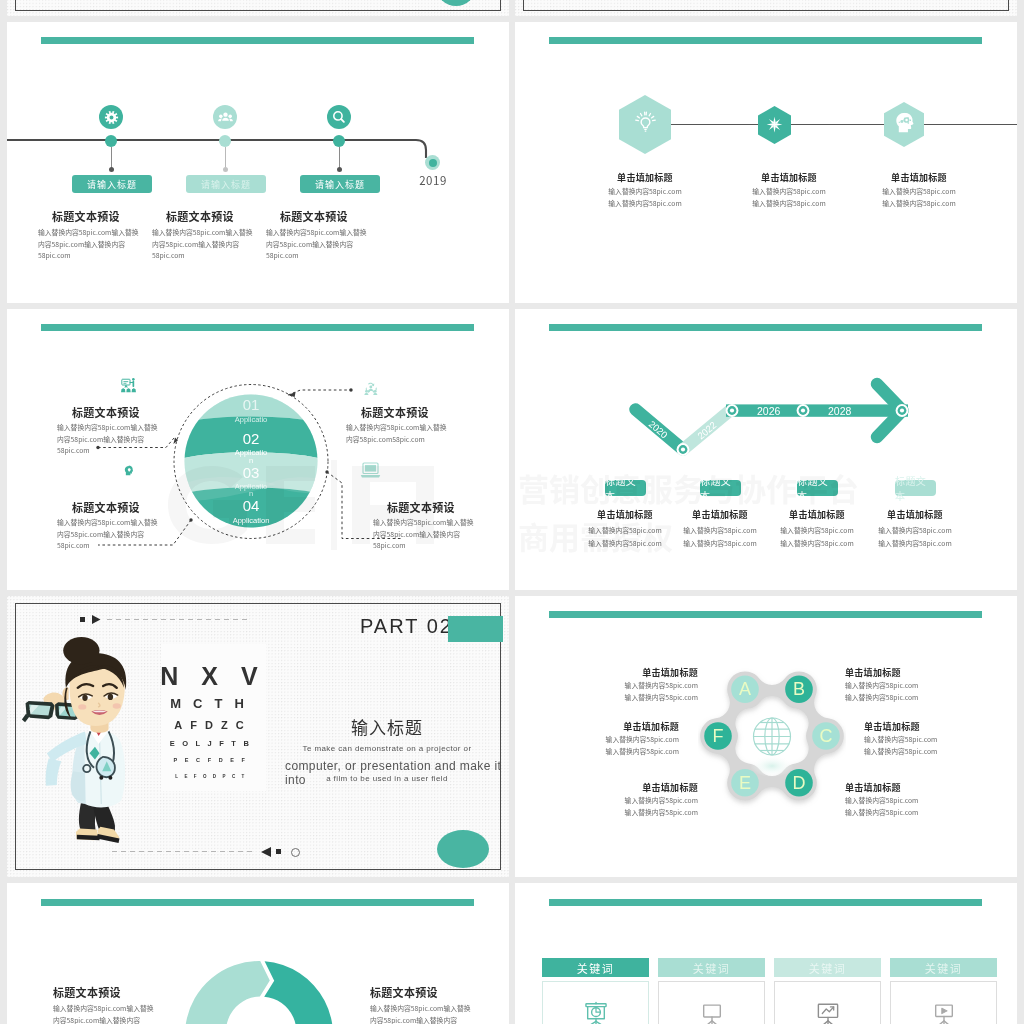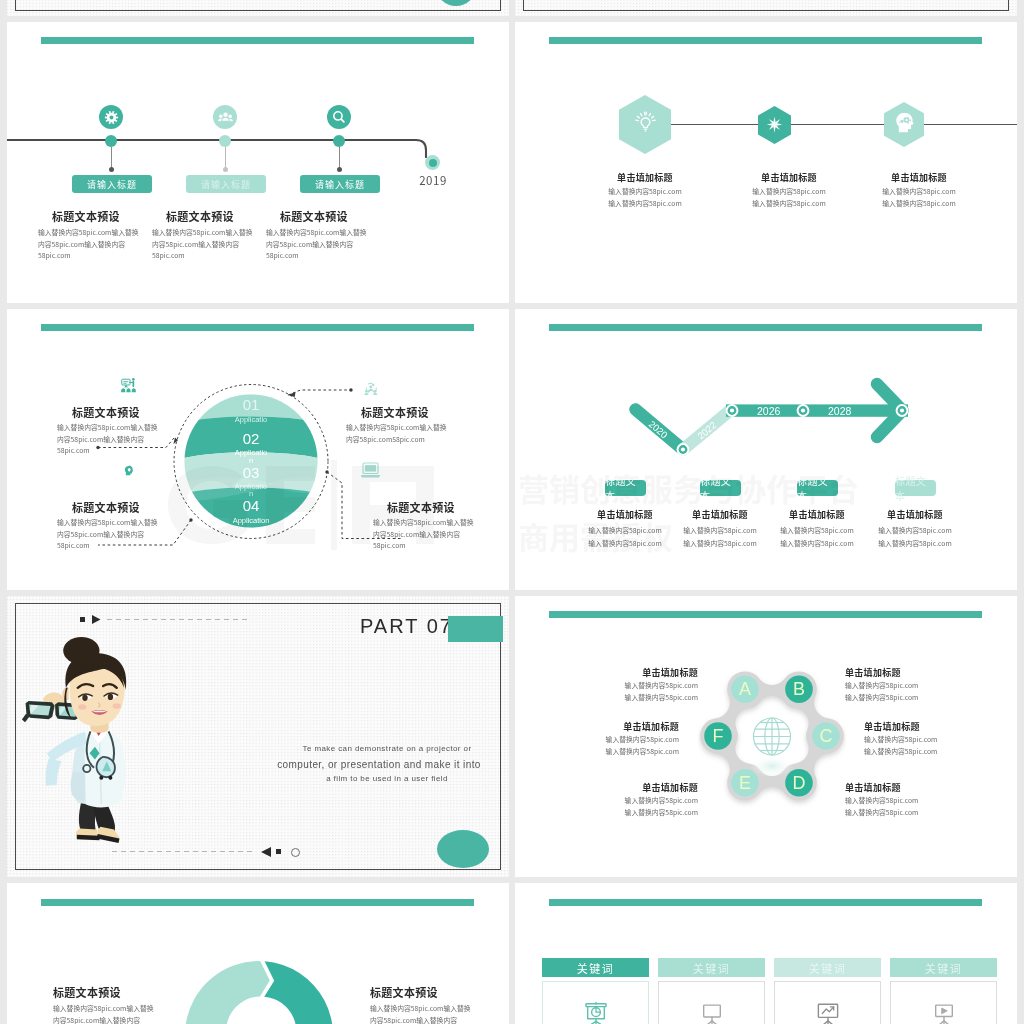--- a/index.html
+++ b/index.html
@@ -280,23 +280,35 @@
                 background:repeating-linear-gradient(to right,#b5b5b5 0 5px,transparent 5px 9px);"></div>
 
     <div style="position:absolute;left:105px;top:255px;width:142px;height:1px;
                 background:repeating-linear-gradient(to right,#b5b5b5 0 5px,transparent 5px 9px);"></div>
     <svg style="position:absolute;left:254px;top:251px;" width="11" height="10" viewBox="0 0 11 10">
       <path d="M10 0 L0 5 L10 10 Z" fill="#2b2b2b"></path>
     </svg>
     <div style="position:absolute;left:269px;top:253px;width:5px;height:5px;background:#2b2b2b;"></div>
     <div style="position:absolute;left:284px;top:252px;width:7px;height:7px;border:1.2px solid #6e6e6e;border-radius:50%;"></div>
 
-    <div style="position:absolute;left:353px;top:19px;font-size:20px;color:#2b2b2b;letter-spacing:2px;font-weight:400;">PART 07</div>
+    <div style="position:absolute;left:353px;top:19px;font-size:20px;color:#2b2b2b;letter-spacing:2px;font-weight:400;">PART 02</div>
     <div style="position:absolute;left:441px;top:20px;width:55px;height:26px;background:#49b5a2;"></div>
 
+    <div style="position:absolute;left:154px;top:48px;width:105px;height:147px;background:#fcfcfc;">
+      <svg width="105" height="147" viewBox="0 0 105 147">
+        <g fill="#333" font-family="Liberation Sans, sans-serif" font-weight="bold" text-anchor="middle">
+          <text x="52" y="41" font-size="25" letter-spacing="8">N X V</text>
+          <text x="52" y="64" font-size="13" letter-spacing="12">MCTH</text>
+          <text x="52" y="85" font-size="11" letter-spacing="8">AFDZC</text>
+          <text x="52" y="102" font-size="7.5" letter-spacing="7.5">EOLJFTB</text>
+          <text x="52" y="118" font-size="5.5" letter-spacing="7.6">PECFDEF</text>
+          <text x="52" y="134" font-size="4.5" letter-spacing="6.4">LEFODPCT</text>
+        </g>
+      </svg>
+    </div>
 
     <svg style="position:absolute;left:12px;top:41px;overflow:visible;" width="112" height="206" viewBox="-5 -26 112 227">
 
       <path d="M60 148 C55 164 54 178 57 186 L59 190 L74 190 L73 180 C73 168 76 158 80 150 Z" fill="#2b2b2b"></path>
       <path d="M80 146 C88 160 94 174 95 182 L95 188 L80 193 L76 182 C72 168 70 156 70 148 Z" fill="#252525"></path>
 
       <path d="M56 185 l19 1 l2 8 l-5 4 l-19 -1 l-1 -8 z" fill="#f2d9a8"></path>
       <path d="M53 192 l25 1 l0 5 l-25 -1 z" fill="#1f1f1f"></path>
       <path d="M79 183 l15 3 l6 9 l-5 4 l-18 -4 l-1 -8 z" fill="#f2d9a8"></path>
       <path d="M76 191 l24 5 l-1 5 l-24 -5 z" fill="#1f1f1f"></path>
@@ -357,22 +369,23 @@
 
       <path d="M69 56 q9 -3 18 0 q-9 8 -18 0 z" fill="#c9646f"></path>
       <path d="M70 56 q8 -2 16 0 q-8 2 -16 0 z" fill="#ffffff" opacity=".85"></path>
 
       <ellipse cx="59" cy="51" rx="4.5" ry="3" fill="#f0b3a6" opacity=".6"></ellipse>
       <ellipse cx="97" cy="50" rx="4.5" ry="3" fill="#f0b3a6" opacity=".6"></ellipse>
 
       <path d="M77 47 q3 3 0 4" stroke="#e7c79c" stroke-width="1.6" fill="none" stroke-linecap="round"></path>
     </svg>
 
+    <div class="cn" style="position:absolute;left:290px;top:118px;width:180px;text-align:center;font-size:17px;color:#333;letter-spacing:1px;">输入标题</div>
     <div style="position:absolute;left:266px;top:148px;width:228px;text-align:center;font-size:8px;color:#555;letter-spacing:.4px;">Te make can demonstrate on a projector or</div>
-    <div style="position:absolute;left:258px;top:163px;width:228px;text-align:center;font-size:10px;color:#555;letter-spacing:.4px;">computer, or presentation and make it into</div>
+    <div style="position:absolute;left:278px;top:163px;width:228px;text-align:left;font-size:12px;color:#555;letter-spacing:.4px;">computer, or presentation and make it into</div>
     <div style="position:absolute;left:266px;top:178px;width:228px;text-align:center;font-size:8px;color:#555;letter-spacing:.4px;">a film to be used in a user field</div>
 
     <div style="position:absolute;left:430px;top:234px;width:52px;height:38px;border-radius:50%;background:#49b5a2;"></div>
   </div>
 
   <div class="slide" style="left:515px;top:596px;width:502px;height:281px;">
     <div class="topbar" style="left:34px;top:15px;width:433px;"></div>
 
     <svg style="position:absolute;left:183px;top:66px;" width="148" height="148" viewBox="-74 -74 148 148">
       <defs>

